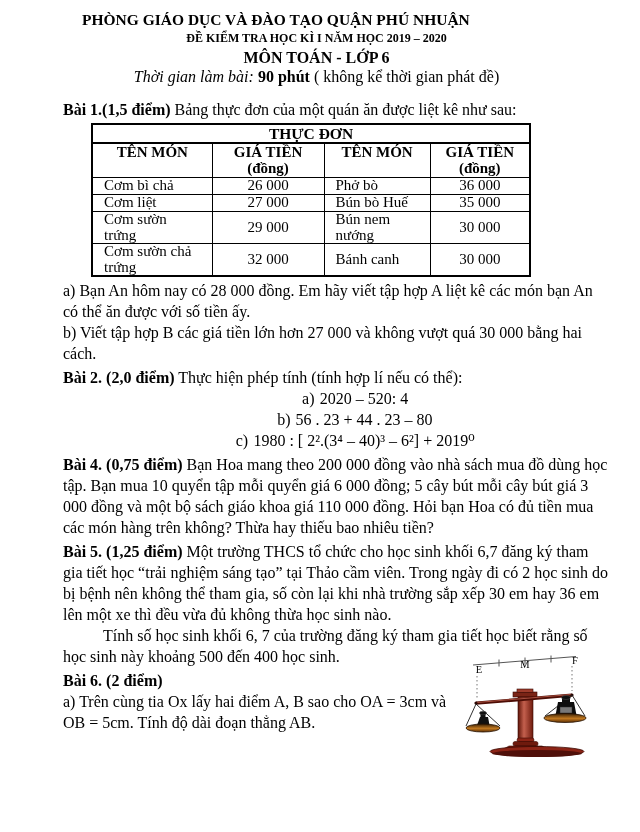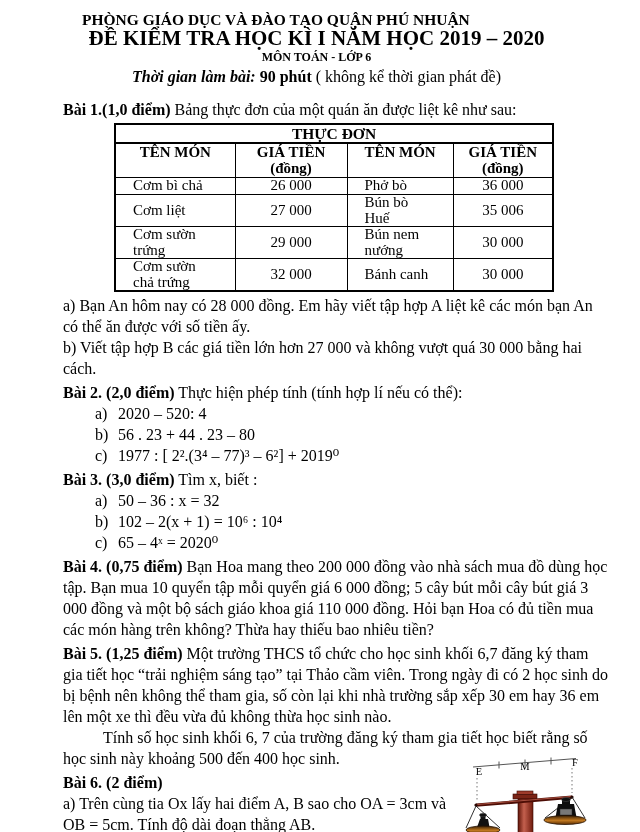--- a/index.html
+++ b/index.html
@@ -7,43 +7,43 @@
   body {
     font-family:"Liberation Serif","DejaVu Serif",serif;
     font-size:16px; line-height:21px; color:#000;
     -webkit-font-smoothing:antialiased;
   }
   .page { width:640px; height:832px; padding:10px 30px 0 63px; overflow:hidden; }
 
   
   .hdr-line1 { font-weight:bold; padding-left:19px; line-height:19px; font-size:15.5px; }
   .hdr-center { text-align:center; padding-right:40px; line-height:19px; }
-  .hdr-center .h2 { font-weight:bold; font-size:21px; }
-  .hdr-center .h3 { font-weight:bold; font-size:12px; }
-  .time-label { font-weight:bold; font-style:italic; }
+  .hdr-center .h2 { font-weight:bold; font-size:12px; }
+  .hdr-center .h3 { font-weight:bold; font-size:16px; }
+  .time-label { font-weight:normal; font-style:italic; }
   .time-value { font-weight:bold;margin-top:43px; }
 
   p { margin:0; }
   .b { font-weight:bold; }
   .sec { margin-top:3px; }
   .intro-line { margin-top:13px; }
 
   
   table.menu { border-collapse:collapse; table-layout:fixed; width:440px;
-               margin:3px 0 3px 51px; font-size:15px; line-height:15.5px; }
+               margin:3px 0 3px 28px; font-size:15px; line-height:15.5px; }
   table.menu { border:2px solid #000; }
   table.menu th, table.menu td { border:1px solid #000; }
   .title-cell { text-align:center; font-weight:bold; height:19px;
                 border-bottom:2px solid #000 !important; font-size:15.5px; }
   tr.hrow th { text-align:center; vertical-align:top; padding:1px 0; height:32px; }
-  table.menu td { height:17px; padding:0 17px; }
+  table.menu td { height:17px; padding:0 11px; }
   td.num { text-align:center; padding:0 2px; }
 
   
-  .item { padding-left:32px; }
+  .item { padding-left:32px;text-align:center; }
   .item .mk { display:inline-block; width:23px; }
 
   .indent1 { text-indent:40px; }
 
   
   .b6::after { content:""; display:block; clear:both; }
   .fig { float:right; width:145px; height:88px; margin:-18px 0 0 2px; position:relative; }
   .fig svg { position:absolute; top:0; left:0; overflow:visible; display:block; }
   .fig text { font-family:"Liberation Serif","DejaVu Serif",serif; font-size:10.5px; fill:#000; }
 </style>
@@ -55,21 +55,21 @@
   <div>
     <div class="hdr-line1">PHÒNG GIÁO DỤC VÀ ĐÀO TẠO QUẬN PHÚ NHUẬN</div>
     <div class="hdr-center">
       <div class="h2">ĐỀ KIỂM TRA HỌC KÌ I NĂM HỌC 2019 – 2020</div>
       <div class="h3">MÔN TOÁN - LỚP 6</div>
       <div><span class="time-label">Thời gian làm bài:</span><span class="time-value"> 90 phút</span><span> ( không kể thời gian phát đề)</span></div>
     </div>
   </div>
 
   <div class="sec">
-    <p class="intro-line"><span class="b">Bài 1.(1,0 điểm)</span><span> Bảng thực đơn của một quán ăn được liệt kê như sau:</span></p>
+    <p class="intro-line"><span class="b">Bài 1.(1,5 điểm)</span><span> Bảng thực đơn của một quán ăn được liệt kê như sau:</span></p>
 
     <table class="menu">
       <colgroup>
           <col style="width:120px">
           <col style="width:112px">
           <col style="width:106px">
           <col style="width:100px">
         </colgroup>
       <tbody>
           <tr>
@@ -90,21 +90,21 @@
       <tr>
         <td>Cơm bì chả</td>
         <td class="num">26 000</td>
         <td>Phở bò</td>
         <td class="num">36 000</td>
       </tr>
       <tr>
         <td>Cơm liệt</td>
         <td class="num">27 000</td>
         <td>Bún bò Huế</td>
-        <td class="num">35 006</td>
+        <td class="num">35 000</td>
       </tr>
       <tr>
         <td>Cơm sườn trứng</td>
         <td class="num">29 000</td>
         <td>Bún nem nướng</td>
         <td class="num">30 000</td>
       </tr>
       <tr>
         <td>Cơm sườn chả trứng</td>
         <td class="num">32 000</td>
@@ -115,29 +115,23 @@
       </table>
 
     <p>a) Bạn An hôm nay có 28 000 đồng. Em hãy viết tập hợp A liệt kê các món bạn An có thể ăn được với số tiền ấy.</p>
     <p>b) Viết tập hợp B các giá tiền lớn hơn 27 000 và không vượt quá 30 000 bằng hai cách.</p>
   </div>
 
   <div class="sec">
     <p><span class="b">Bài 2. (2,0 điểm)</span><span> Thực hiện phép tính (tính hợp lí nếu có thể):</span></p>
     <p class="item"><span class="mk">a)</span><span>2020 – 520: 4</span></p>
     <p class="item"><span class="mk">b)</span><span>56 . 23 + 44 . 23 – 80</span></p>
-    <p class="item"><span class="mk">c)</span><span>1977 : [ 2².(3⁴ – 77)³ – 6²] + 2019⁰</span></p>
-  </div>
-
-  <div class="sec">
-    <p><span class="b">Bài 3. (3,0 điểm)</span><span> Tìm x, biết :</span></p>
-    <p class="item"><span class="mk">a)</span><span>50 – 36 : x = 32</span></p>
-    <p class="item"><span class="mk">b)</span><span>102 – 2(x + 1) = 10⁶ : 10⁴</span></p>
-    <p class="item"><span class="mk">c)</span><span>65 – 4ˣ = 2020⁰</span></p>
-  </div>
+    <p class="item"><span class="mk">c)</span><span>1980 : [ 2².(3⁴ – 40)³ – 6²] + 2019⁰</span></p>
+  </div>
+
 
   <div class="sec">
     <p><span class="b">Bài 4. (0,75 điểm)</span><span> Bạn Hoa mang theo 200 000 đồng vào nhà sách mua đồ dùng học tập. Bạn mua 10 quyển tập mỗi quyển giá 6 000 đồng; 5 cây bút mỗi cây bút giá 3 000 đồng và một bộ sách giáo khoa giá 110 000 đồng. Hỏi bạn Hoa có đủ tiền mua các món hàng trên không? Thừa hay thiếu bao nhiêu tiền?</span></p>
   </div>
 
   <div class="sec">
     <p><span class="b">Bài 5. (1,25 điểm)</span><span> Một trường THCS tổ chức cho học sinh khối 6,7 đăng ký tham gia tiết học “trải nghiệm sáng tạo” tại Thảo cầm viên. Trong ngày đi có 2 học sinh do bị bệnh nên không thể tham gia, số còn lại khi nhà trường sắp xếp 30 em hay 36 em lên một xe thì đều vừa đủ không thừa học sinh nào.</span></p>
     <p class="indent1">Tính số học sinh khối 6, 7 của trường đăng ký tham gia tiết học biết rằng số học sinh này khoảng 500 đến 400 học sinh.</p>
   </div>
 

